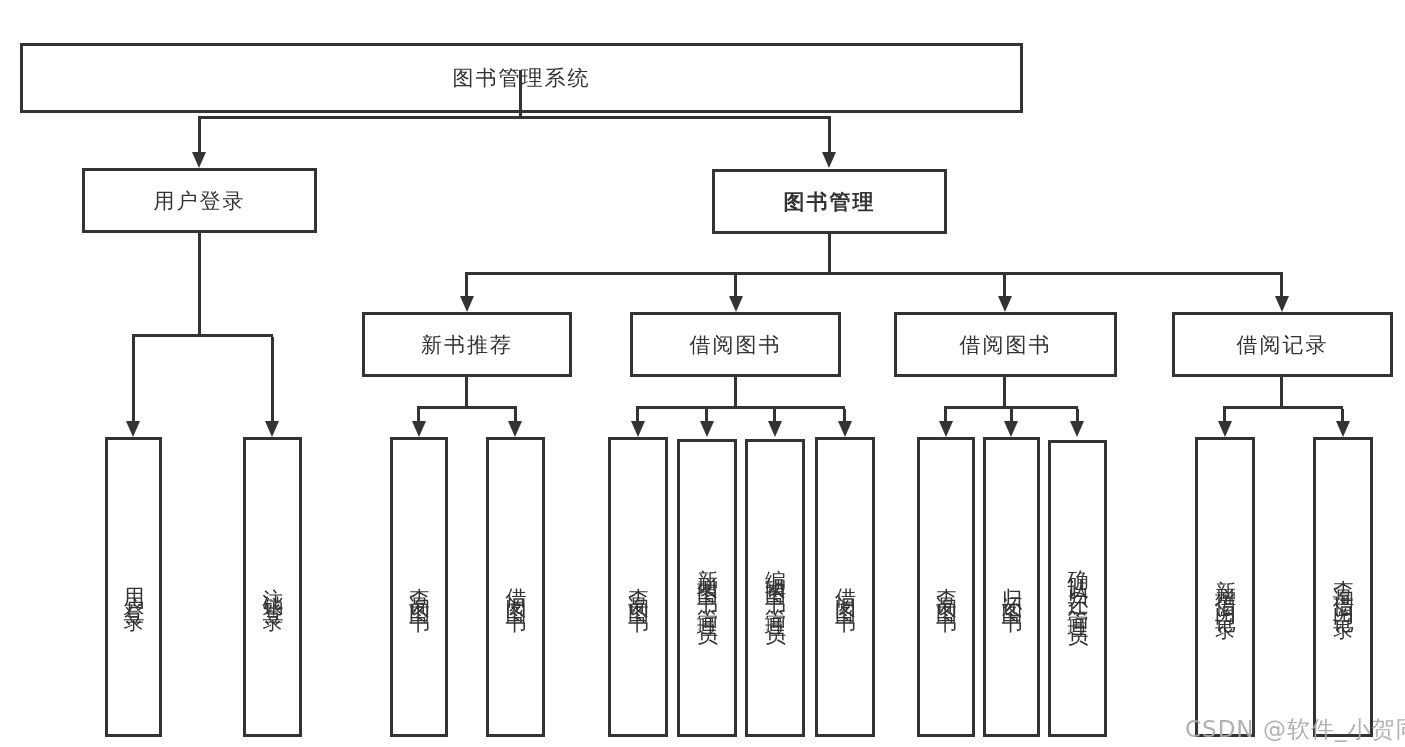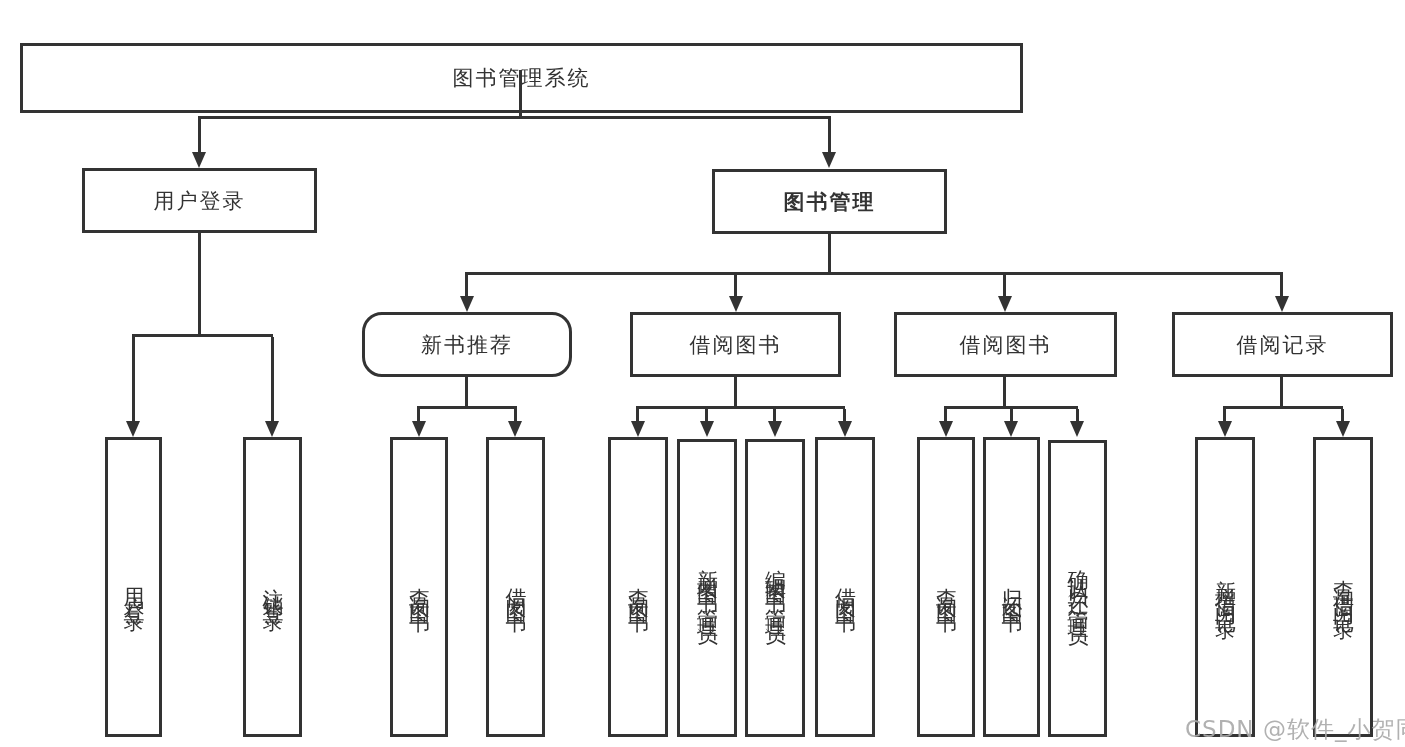--- a/index.html
+++ b/index.html
@@ -55,21 +55,21 @@
   <div class="hline" style="left:465px; top:272px; width:818px;"></div>
   <div class="vline" style="left:465px; top:275px; height:21px;"></div>
   <div class="ah" style="left:460px; top:296px;"></div>
   <div class="vline" style="left:734px; top:275px; height:21px;"></div>
   <div class="ah" style="left:729px; top:296px;"></div>
   <div class="vline" style="left:1003px; top:275px; height:21px;"></div>
   <div class="ah" style="left:998px; top:296px;"></div>
   <div class="vline" style="left:1280px; top:275px; height:21px;"></div>
   <div class="ah" style="left:1275px; top:296px;"></div>
 
-  <div class="box" style="left:362px; top:312px; width:210px; height:65px;border-radius:20px;">新书推荐</div>
+  <div class="box" style="left:362px; top:312px; width:210px; height:65px;">新书推荐</div>
   <div class="box" style="left:630px; top:312px; width:211px; height:65px;">借阅图书</div>
   <div class="box" style="left:894px; top:312px; width:223px; height:65px;">借阅图书</div>
   <div class="box" style="left:1172px; top:312px; width:221px; height:65px;">借阅记录</div>
 
   <div class="vline" style="left:465px; top:377px; height:29px;"></div>
   <div class="hline" style="left:417px; top:406px; width:100px;"></div>
   <div class="vline" style="left:417px; top:409px; height:12px;"></div>
   <div class="ah" style="left:412px; top:421px;"></div>
   <div class="vline" style="left:514px; top:409px; height:12px;"></div>
   <div class="ah" style="left:508px; top:421px;"></div>

